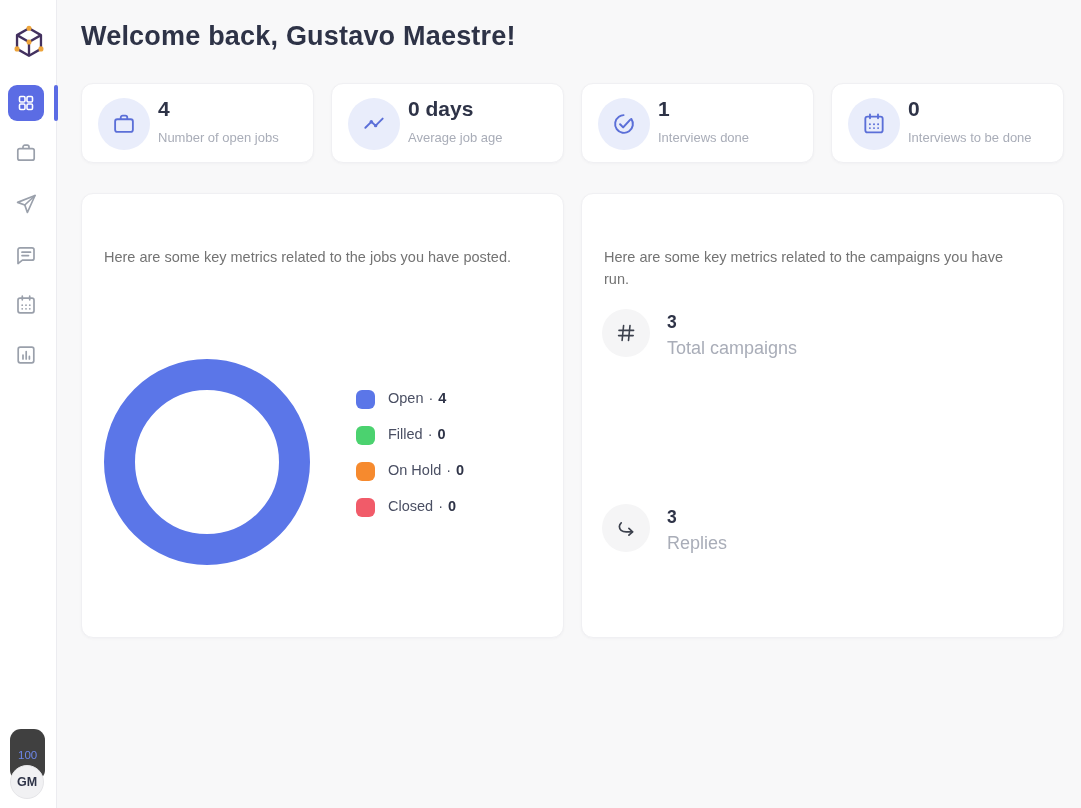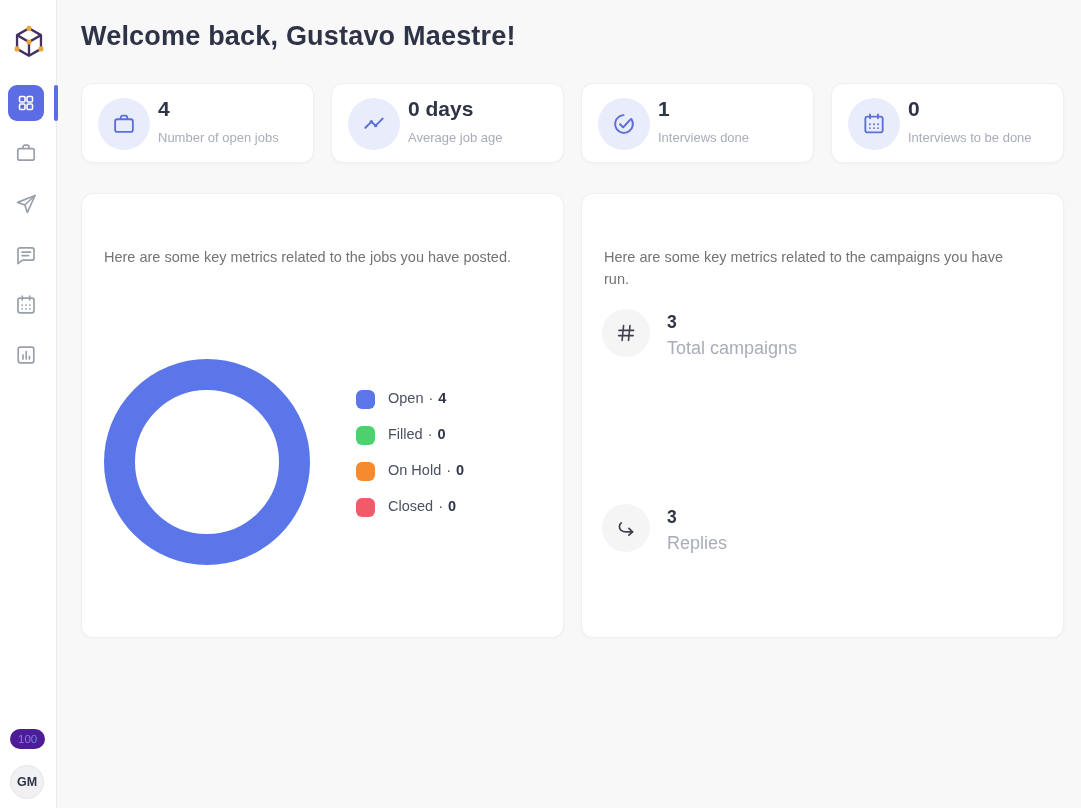--- a/index.html
+++ b/index.html
@@ -6,21 +6,21 @@
   html,body { background:#ffffff; }
   body { font-family:"Liberation Sans", sans-serif; }
   .app { position:relative; width:1081px; height:808px; background:#f8f8f9; overflow:hidden; }
 
   
   .sidebar { position:absolute; left:0; top:0; width:57px; height:808px; background:#ffffff; border-right:1px solid #ececf0; }
   .logo { position:absolute; left:11px; top:24px; width:36px; height:36px; }
   .nav-item { position:absolute; left:8px; width:36px; height:36px; display:flex; align-items:center; justify-content:center; color:#9aa0ab; cursor:pointer; border-radius:9px; }
   .nav-item.active { background:#5b6ce4; color:#ffffff; }
   .active-bar { position:absolute; left:54px; top:85px; width:4px; height:36px; background:#5b6ce4; border-radius:4px; }
-  .credits-badge { position:absolute; left:10px; top:729px; min-width:32px; padding:4px 8px; background:#4c1d95; color:#6d87ea; font-size:11.5px; border-radius:11px; text-align:left; cursor:pointer; }
+  .credits-badge { position:absolute; left:10px; top:729px; min-width:32px; padding:20px 8px; background:#404040; color:#6d87ea; font-size:11.5px; border-radius:11px; text-align:left; cursor:pointer; }
   .avatar { position:absolute; left:10px; top:765px; width:34px; height:34px; border-radius:50%; background:#f1f1f3; border:1px solid #e5e5e8; color:#2e3347; font-size:12.5px; font-weight:700; display:flex; align-items:center; justify-content:center; cursor:pointer; }
 
   
   .page-title { position:absolute; left:81px; top:21px; font-size:27px; font-weight:600; color:#2e3347; letter-spacing:.2px; }
 
   
   .stat-card { position:absolute; top:83px; width:233px; height:80px; background:#ffffff; border:1px solid #f0f0f3; border-radius:12px; box-shadow:0 1px 3px rgba(25,25,50,.03); }
   .sc1{left:81px} .sc2{left:331px} .sc3{left:581px} .sc4{left:831px}
   .stat-icon { position:absolute; left:16px; top:14px; width:52px; height:52px; border-radius:50%; background:#e9edfb; color:#5b6fd8; display:flex; align-items:center; justify-content:center; }
   .stat-value { position:absolute; left:76px; top:13px; font-size:21px; font-weight:700; color:#2e3347; }

